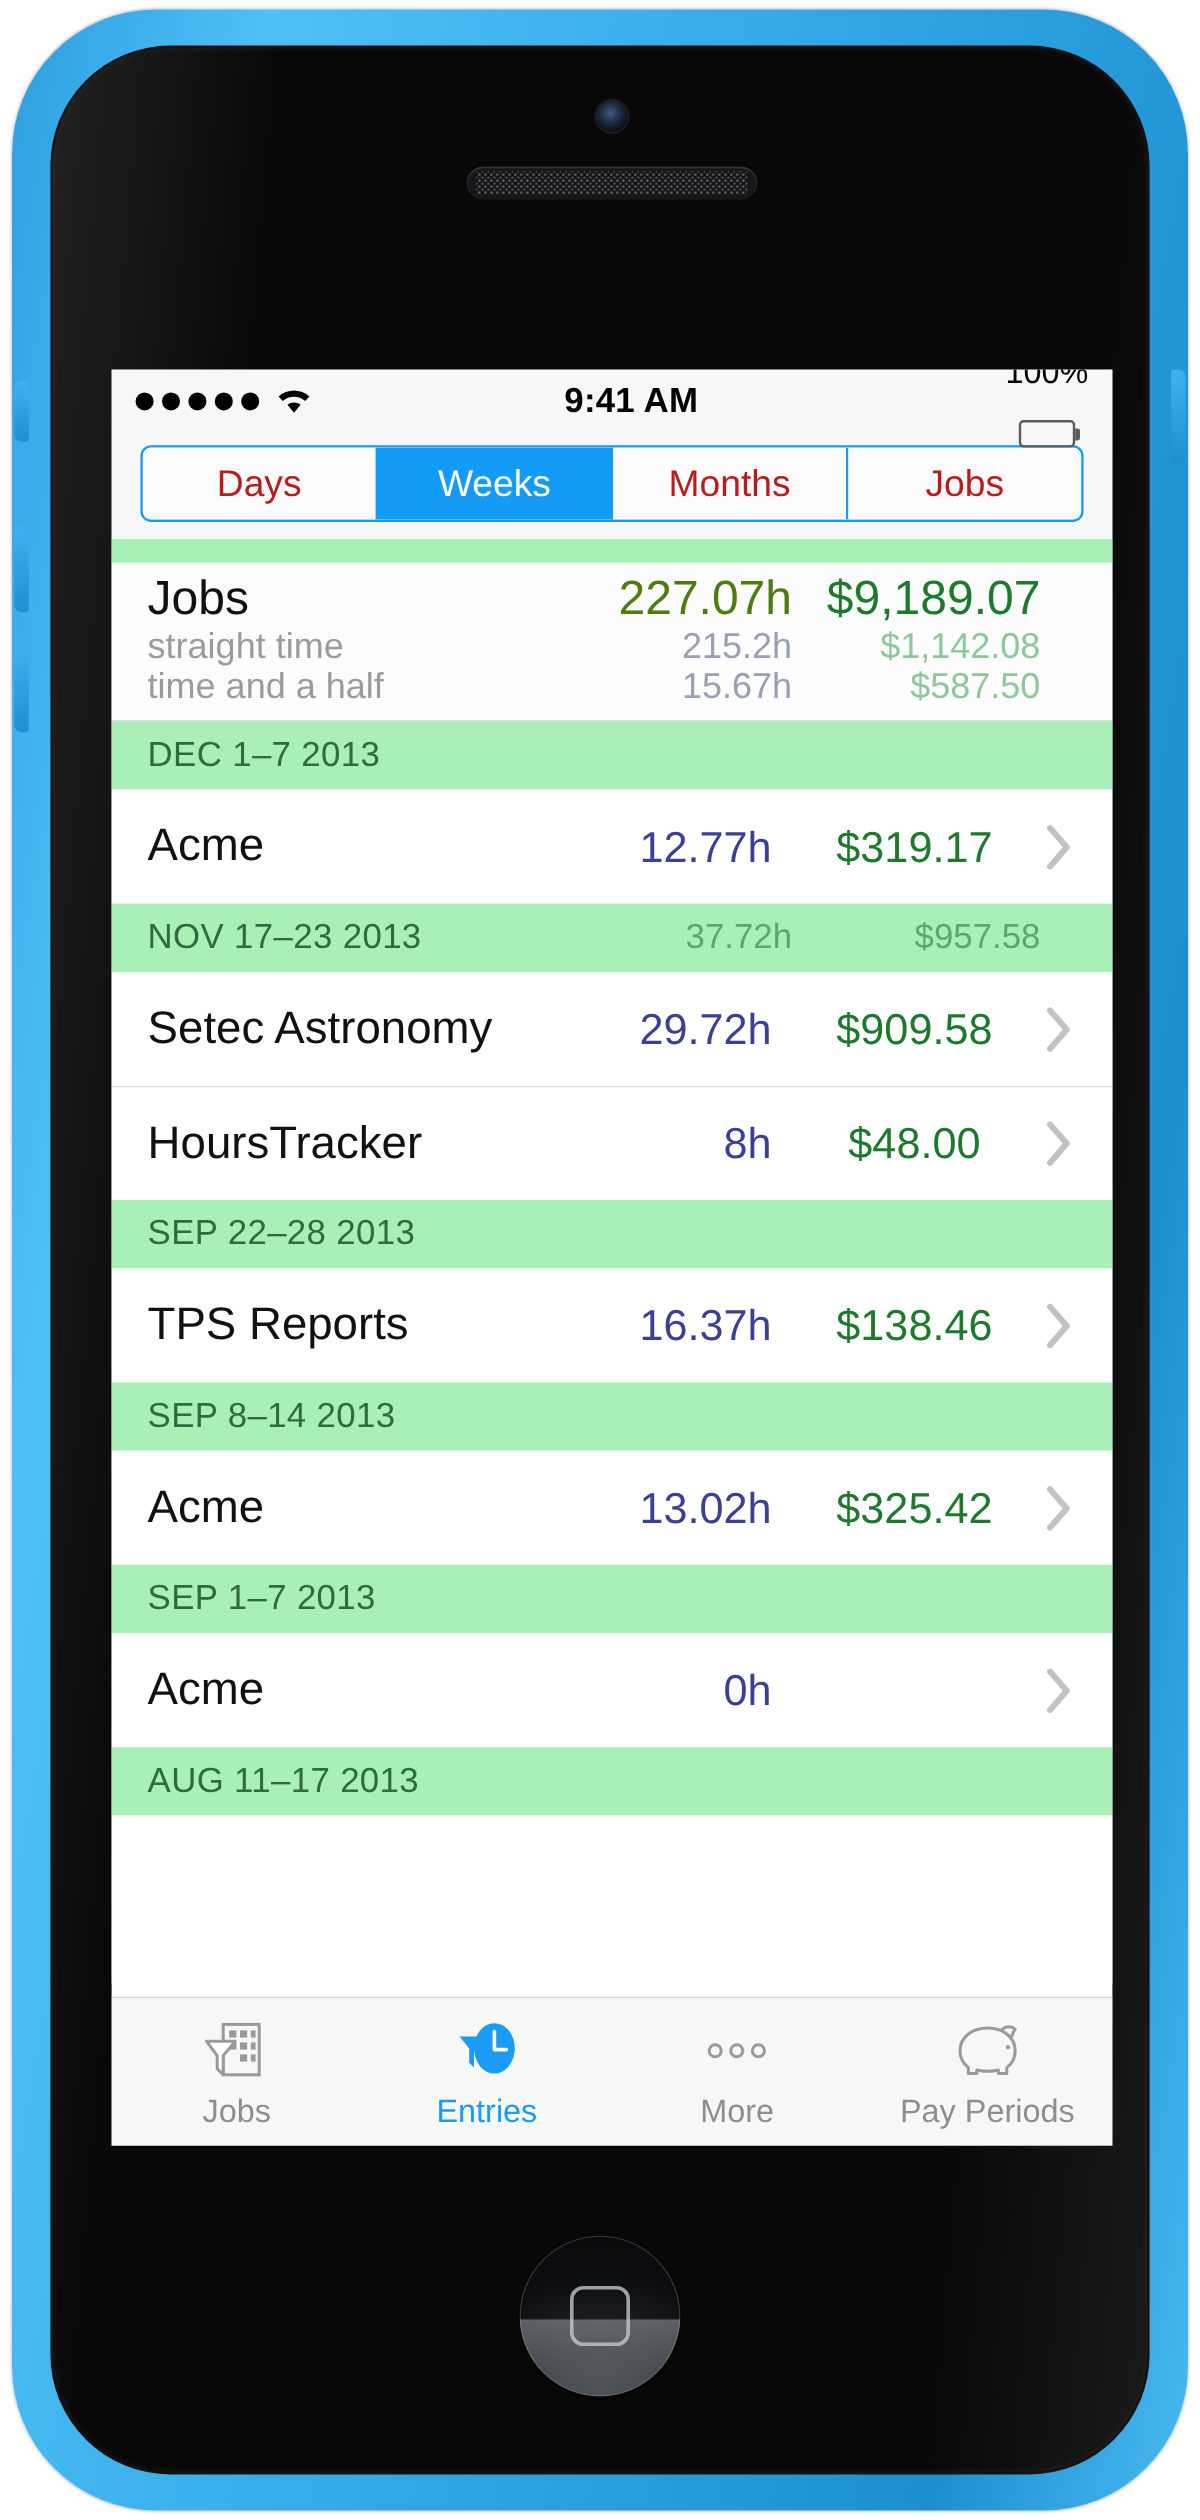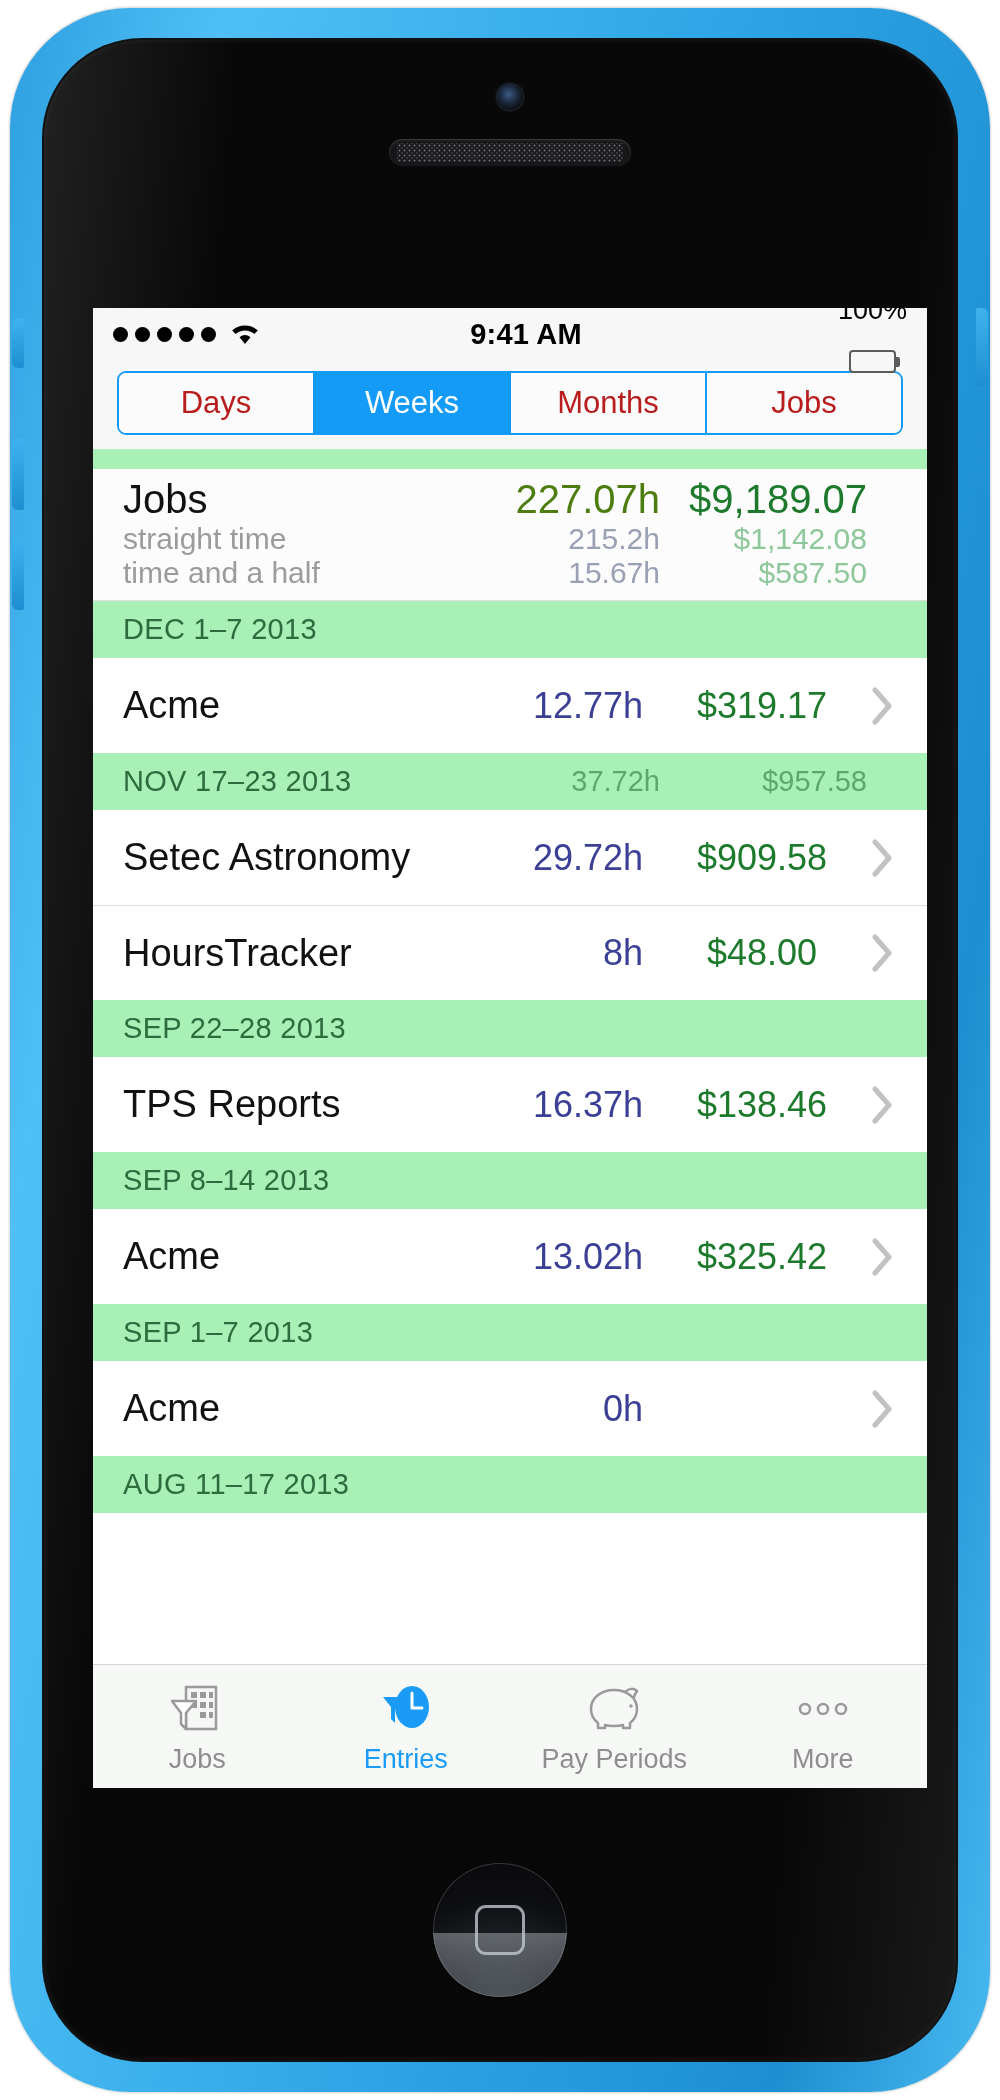--- a/index.html
+++ b/index.html
@@ -427,39 +427,39 @@
             <ellipse cx="35" cy="24" rx="17" ry="21" fill="#1a9bf6"></ellipse>
             <path d="M35 10 L35 25 L45 25" fill="none" stroke="#fff" stroke-width="3" stroke-linecap="round" stroke-linejoin="round"></path>
             <path d="M6 14 L26 14 L18 24 L18 40 L14 36 L14 24 Z" fill="#1a9bf6"></path>
           </svg>
         </span>
         <span class="tab-label">Entries</span>
       </div>
 
       <div class="tab-item">
         <span class="tab-icon">
+          <svg width="70" height="52" viewBox="0 0 70 52">
+            <circle cx="17" cy="26" r="5" fill="none" stroke="#9a9a9a" stroke-width="2.5"></circle>
+            <circle cx="35" cy="26" r="5" fill="none" stroke="#9a9a9a" stroke-width="2.5"></circle>
+            <circle cx="53" cy="26" r="5" fill="none" stroke="#9a9a9a" stroke-width="2.5"></circle>
+          </svg>
+        </span>
+        <span class="tab-label">More</span>
+      </div>
+
+      <div class="tab-item">
+        <span class="tab-icon">
           <svg width="66" height="52" viewBox="0 0 66 52">
             <path d="M10 26 C10 14 21 7 33 7 C45 7 56 14 56 26 C56 32 53 37 49 40 L49 45 L42 45 L42 42 C39 43 36 43 33 43 C30 43 27 43 24 42 L24 45 L17 45 L17 40 C13 37 10 32 10 26 Z" fill="none" stroke="#9a9a9a" stroke-width="2.5" stroke-linejoin="round"></path>
             <path d="M44 9 C48 5 53 5 56 8 C54 11 53 13 53 15" fill="none" stroke="#9a9a9a" stroke-width="2.5" stroke-linejoin="round"></path>
             <circle cx="50" cy="23" r="1.8" fill="#9a9a9a"></circle>
           </svg>
         </span>
         <span class="tab-label">Pay Periods</span>
       </div>
-
-      <div class="tab-item">
-        <span class="tab-icon">
-          <svg width="70" height="52" viewBox="0 0 70 52">
-            <circle cx="17" cy="26" r="5" fill="none" stroke="#9a9a9a" stroke-width="2.5"></circle>
-            <circle cx="35" cy="26" r="5" fill="none" stroke="#9a9a9a" stroke-width="2.5"></circle>
-            <circle cx="53" cy="26" r="5" fill="none" stroke="#9a9a9a" stroke-width="2.5"></circle>
-          </svg>
-        </span>
-        <span class="tab-label">More</span>
-      </div>
     </div>
 
   </div>
 
   <div id="home-button">
     <div id="home-button-gloss"></div>
     <div id="home-square"></div>
   </div>
 
 </div>

